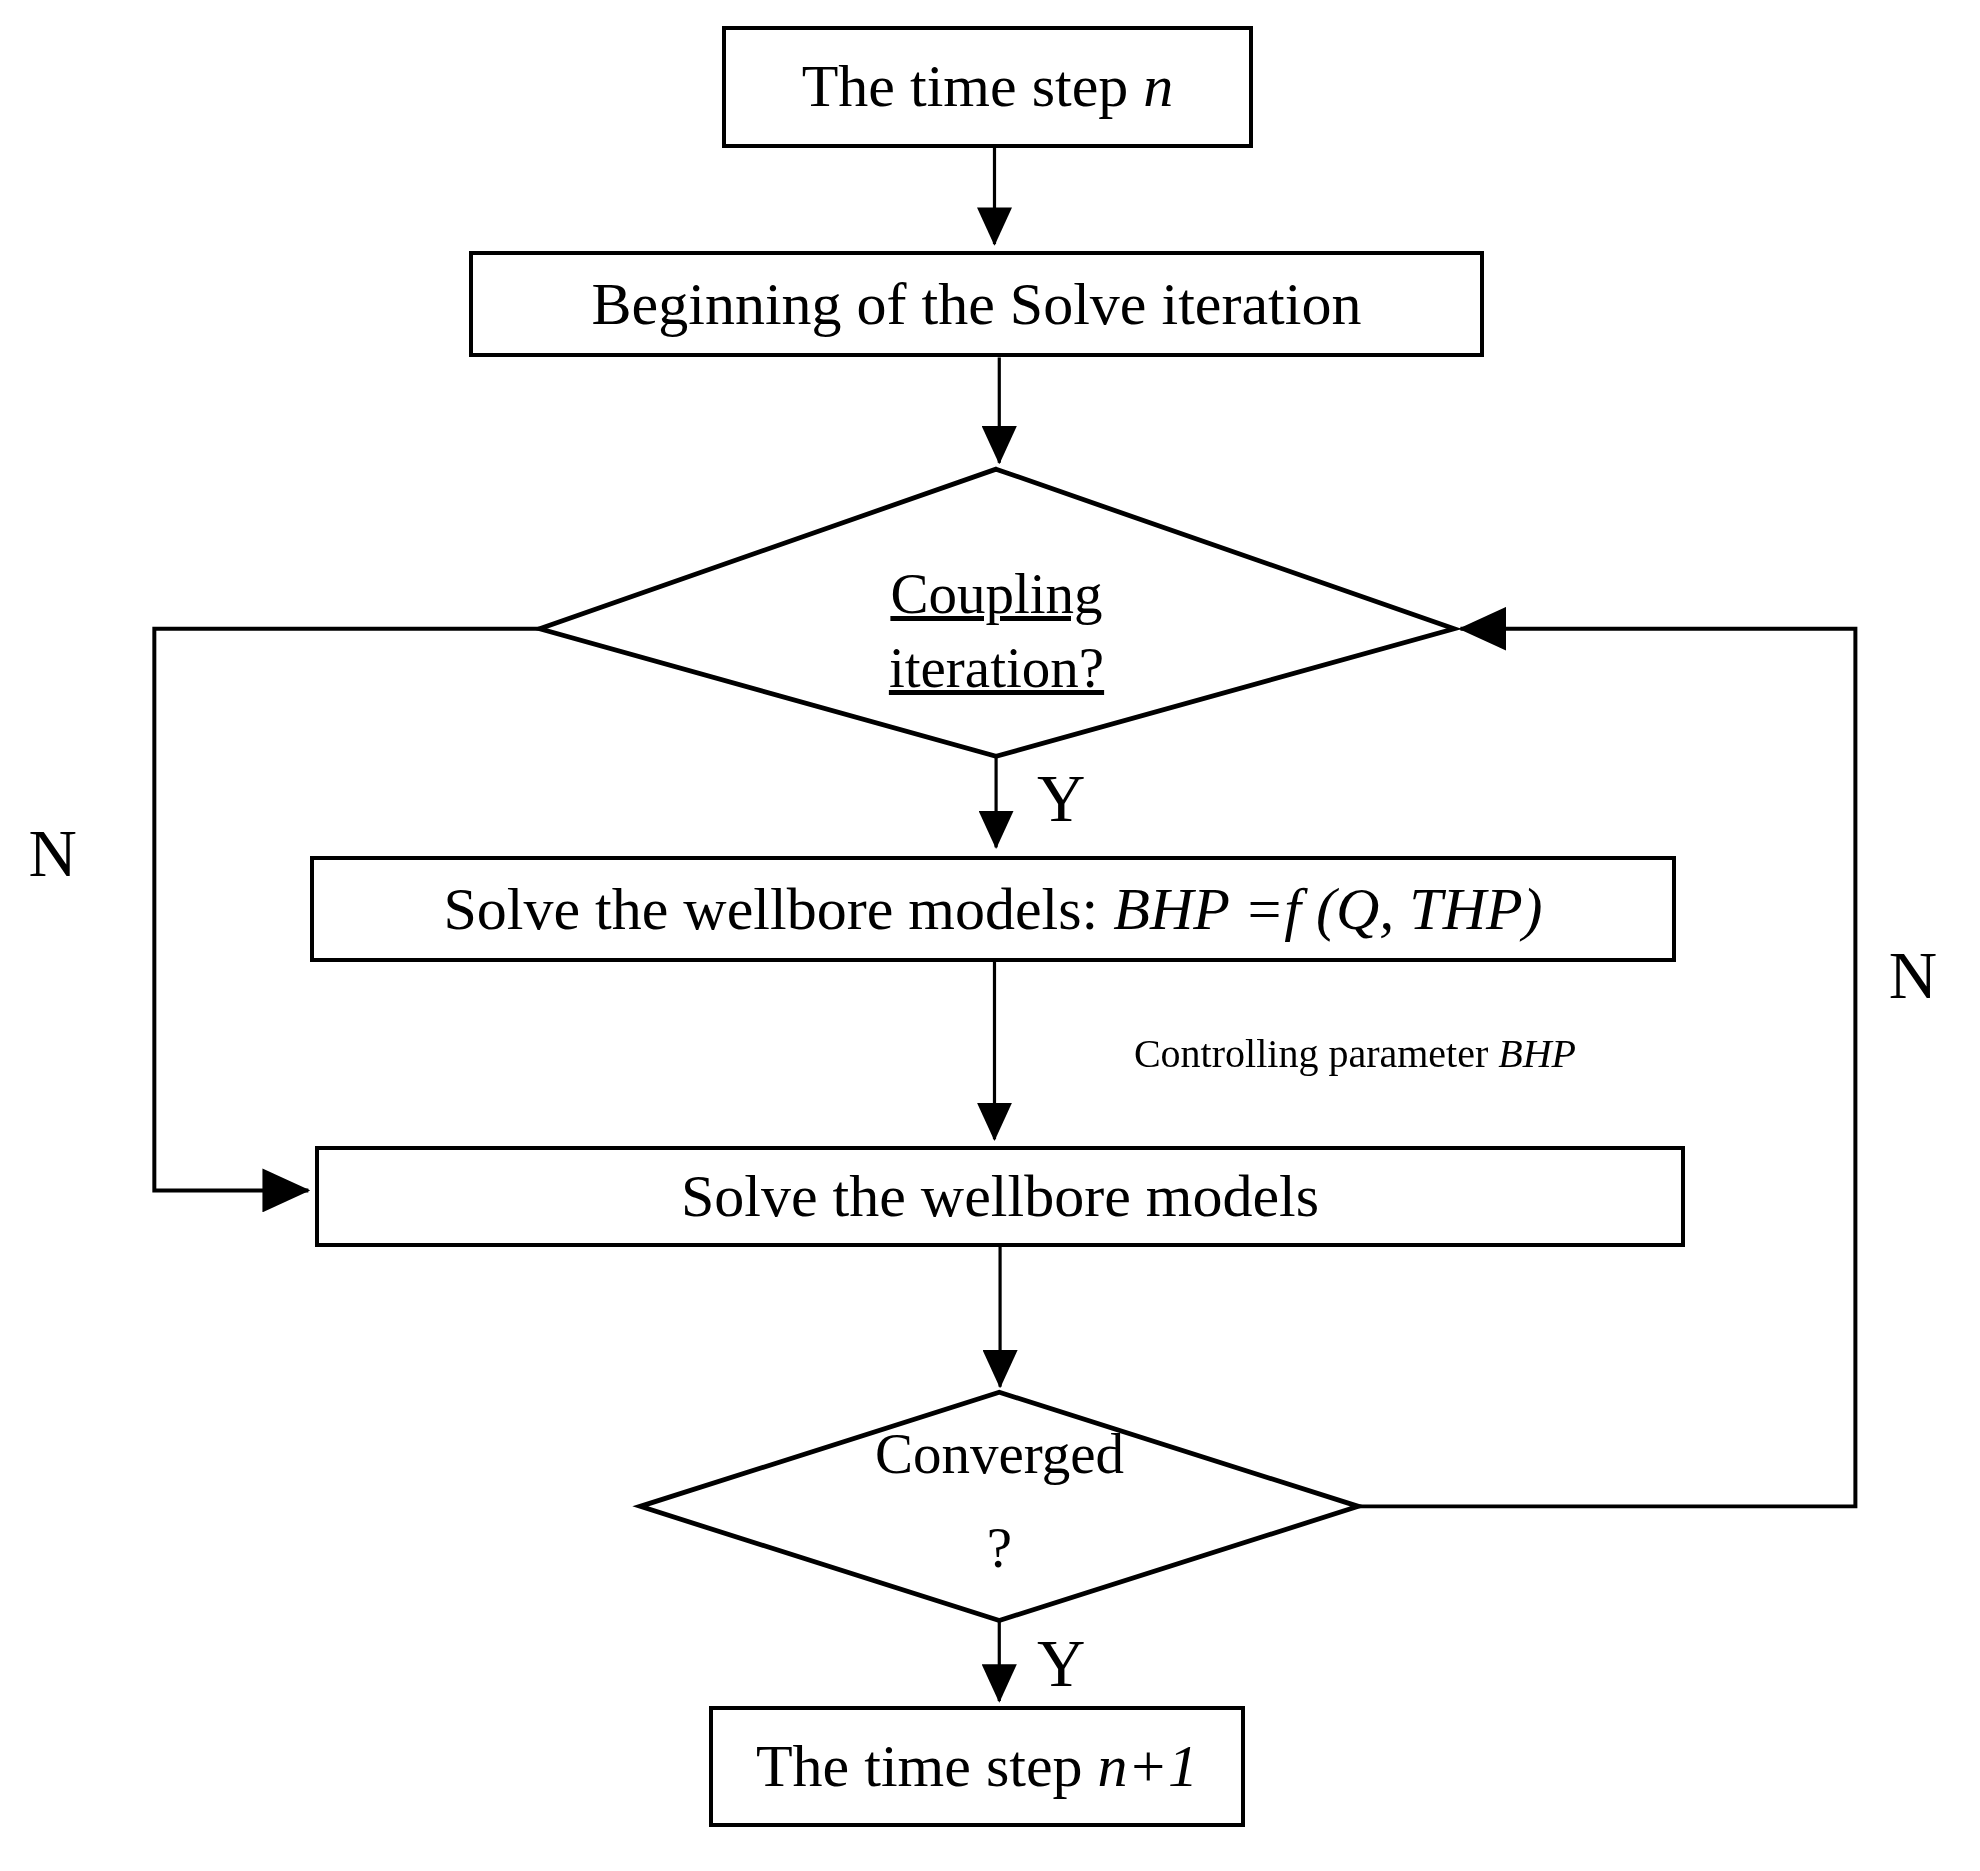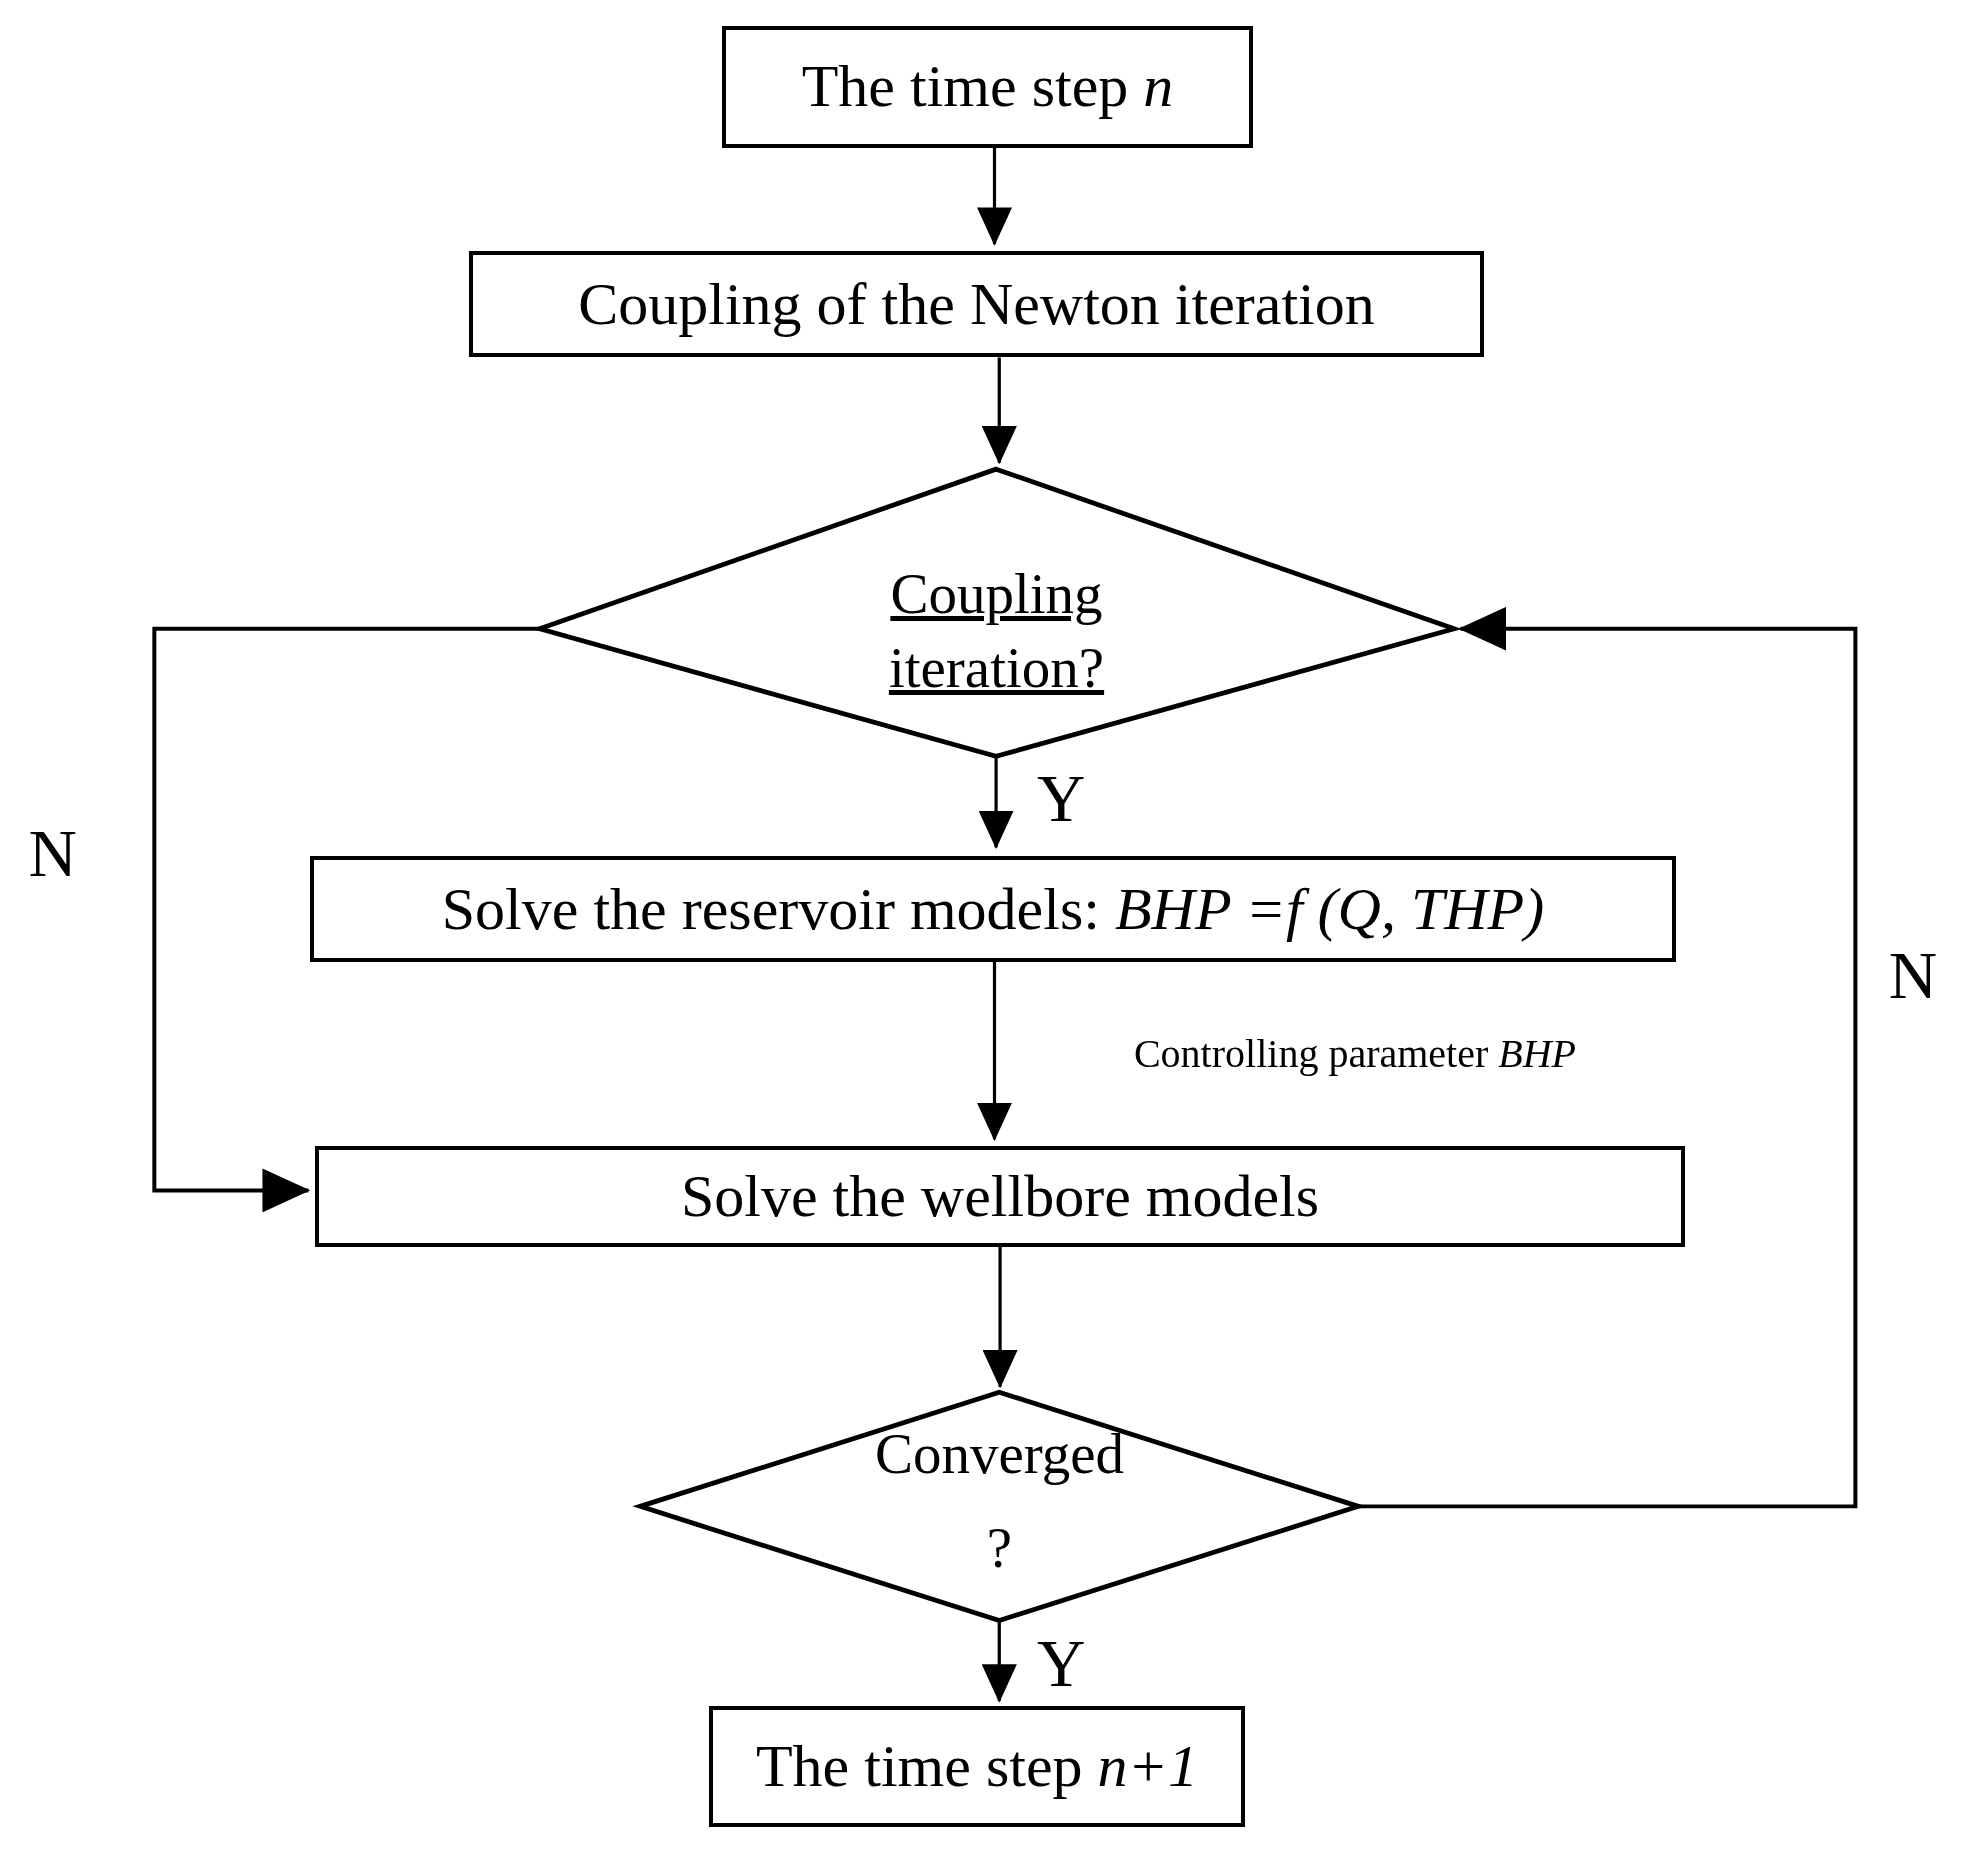--- a/index.html
+++ b/index.html
@@ -91,30 +91,30 @@
     <path d="M1252,2031 L1252,2132" stroke="#000000" stroke-width="4" fill="none" marker-end="url(#arrow)"></path>
 
     <path d="M1702,1888 L2325,1888 L2325,788 L1830,788" stroke="#000000" stroke-width="5" fill="none" marker-end="url(#arrow)"></path>
   </svg>
 
   <div class="node" style="left:722px; top:25.5px; width:531px; height:122px;">
     <span><span>The time step </span><span class="it">n</span></span>
   </div>
 
   <div class="node" style="left:469px; top:251px; width:1015px; height:106px;">
-    <span>Coupling of the Newton iteration</span>
+    <span>Beginning of the Solve iteration</span>
   </div>
 
   <div class="diamond-text" style="left:757px; top:513px; width:479px; height:236px;text-decoration:underline;">
     <span>Coupling</span>
     <span>iteration?</span>
   </div>
 
   <div class="node" style="left:310px; top:856px; width:1366px; height:106px;">
-    <span><span>Solve the reservoir models: </span><span class="it">BHP =f (Q, THP)</span></span>
+    <span><span>Solve the wellbore models: </span><span class="it">BHP =f (Q, THP)</span></span>
   </div>
 
   <div class="node" style="left:315px; top:1146px; width:1370px; height:101px;">
     <span>Solve the wellbore models</span>
   </div>
 
   <div class="diamond-text" style="left:760px; top:1413px; width:479px; height:176px;gap:19px;">
     <span>Converged</span>
     <span>?</span>
   </div>

